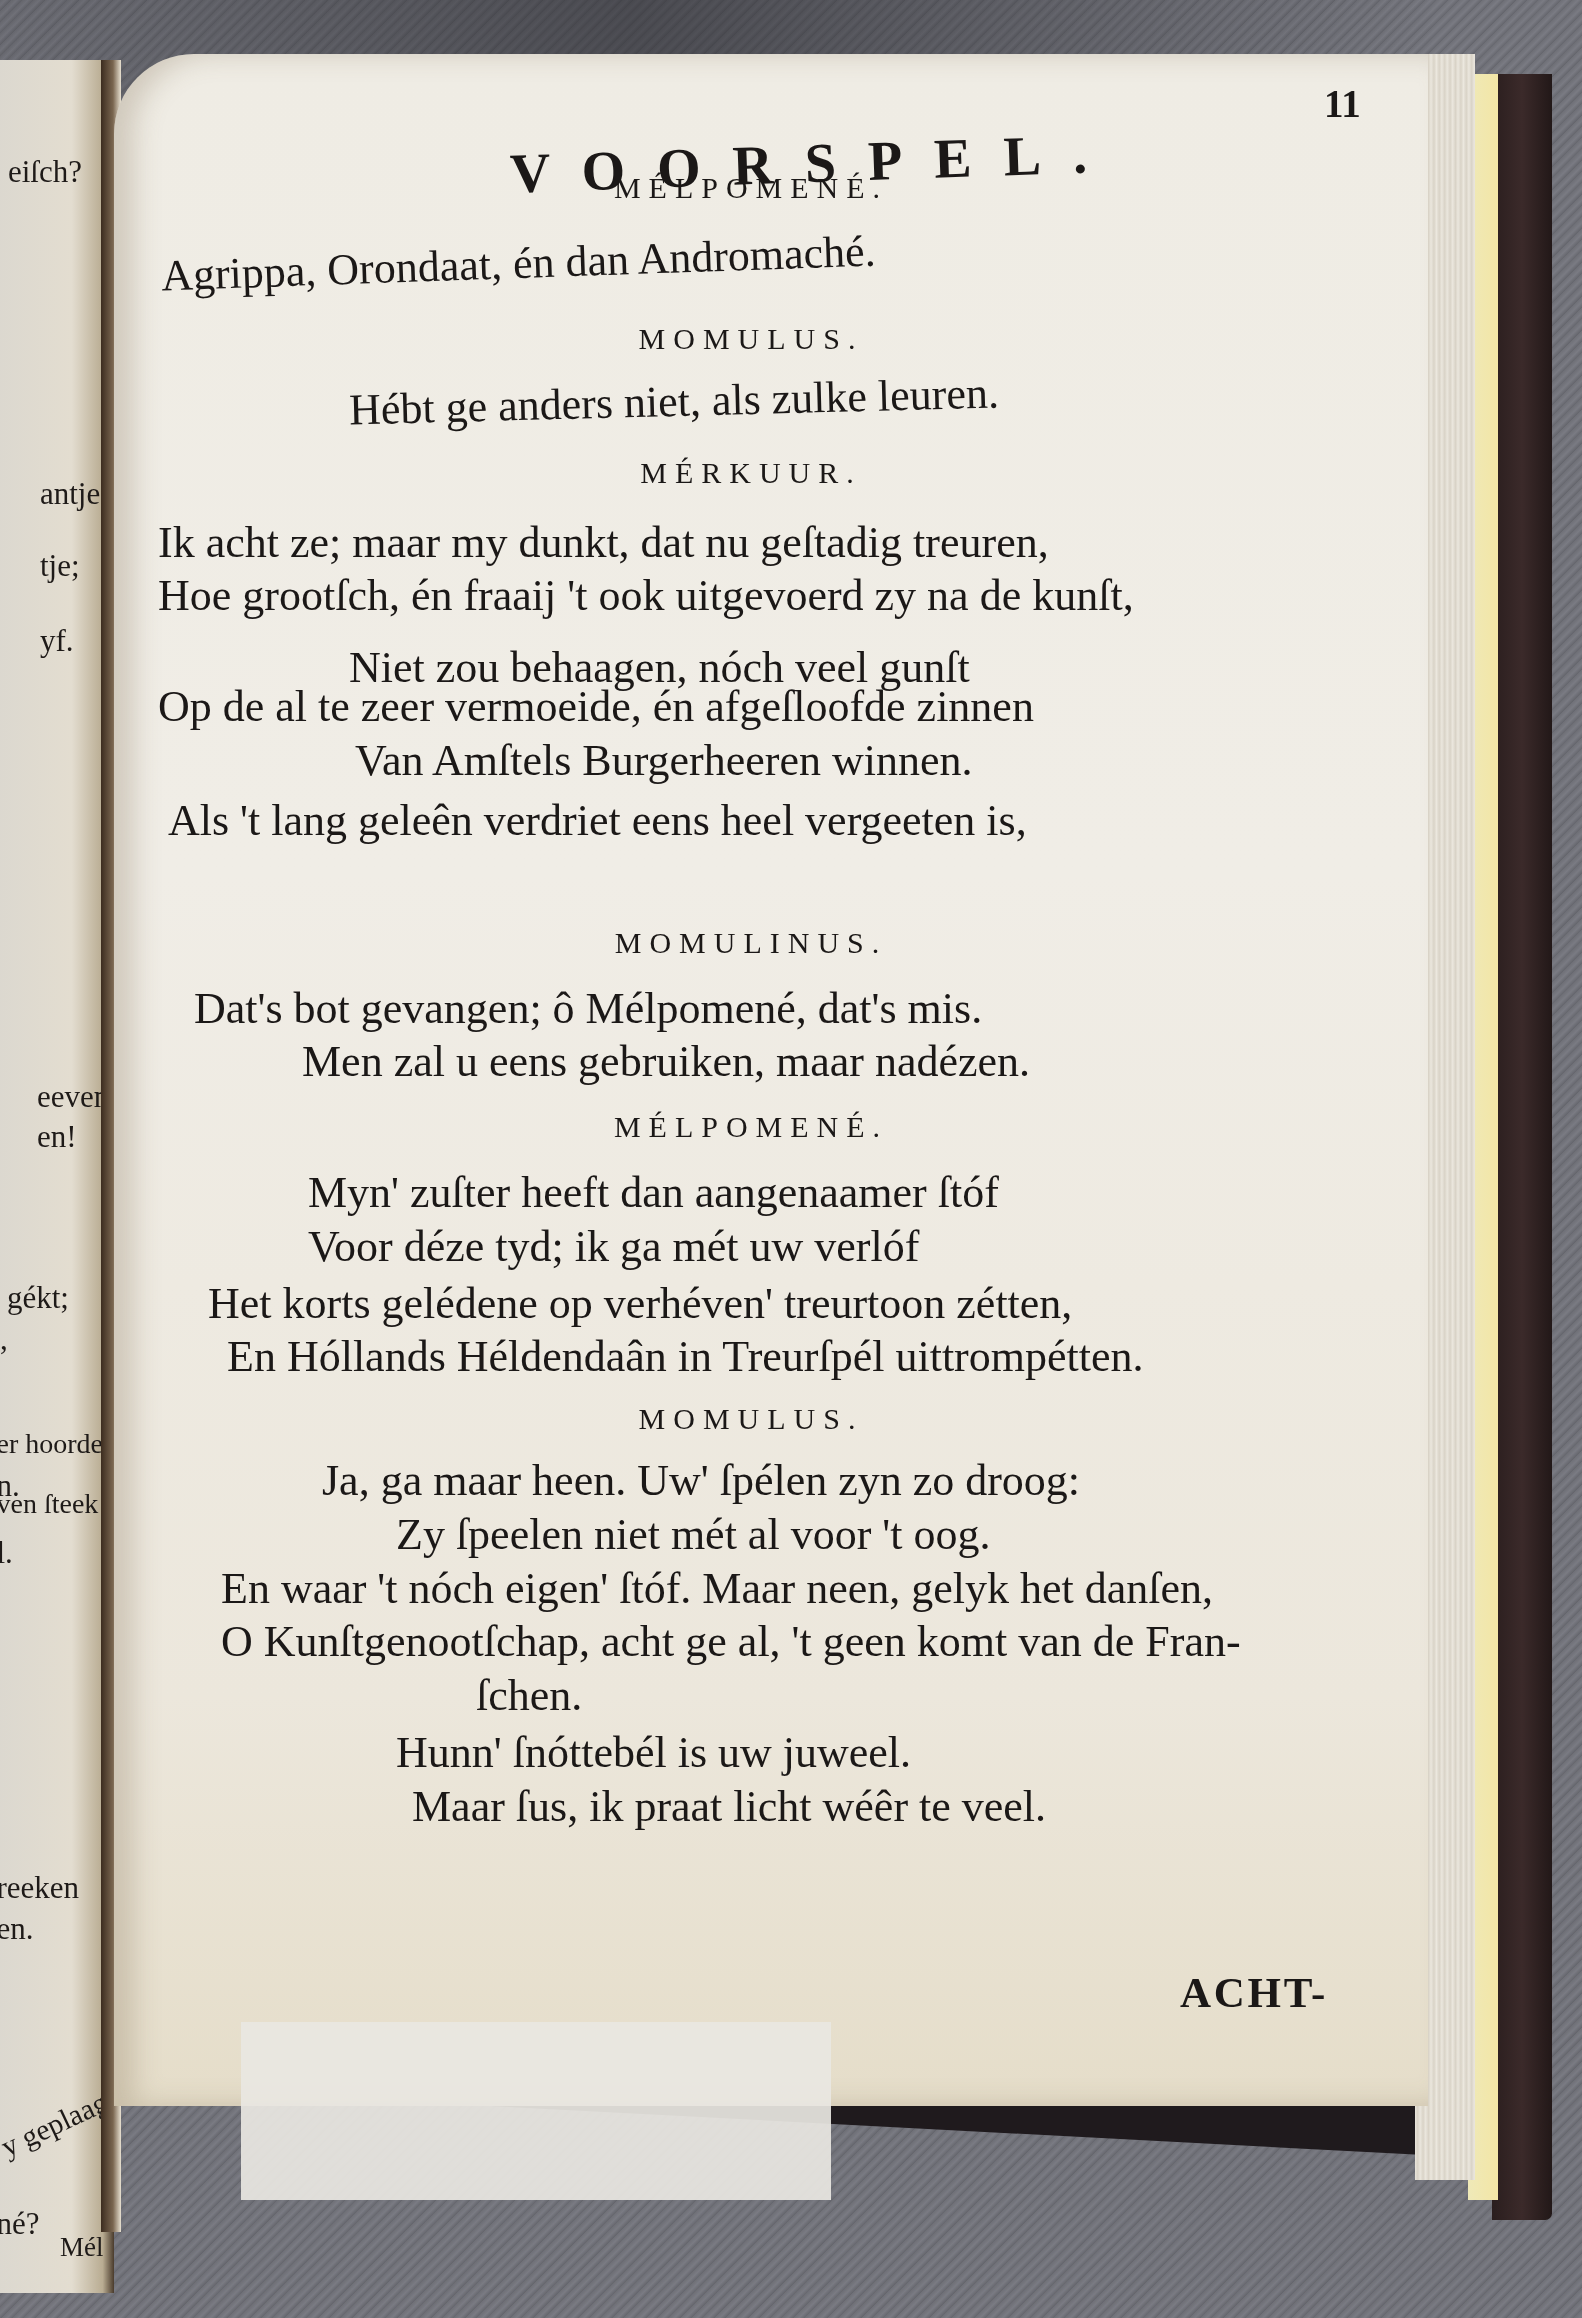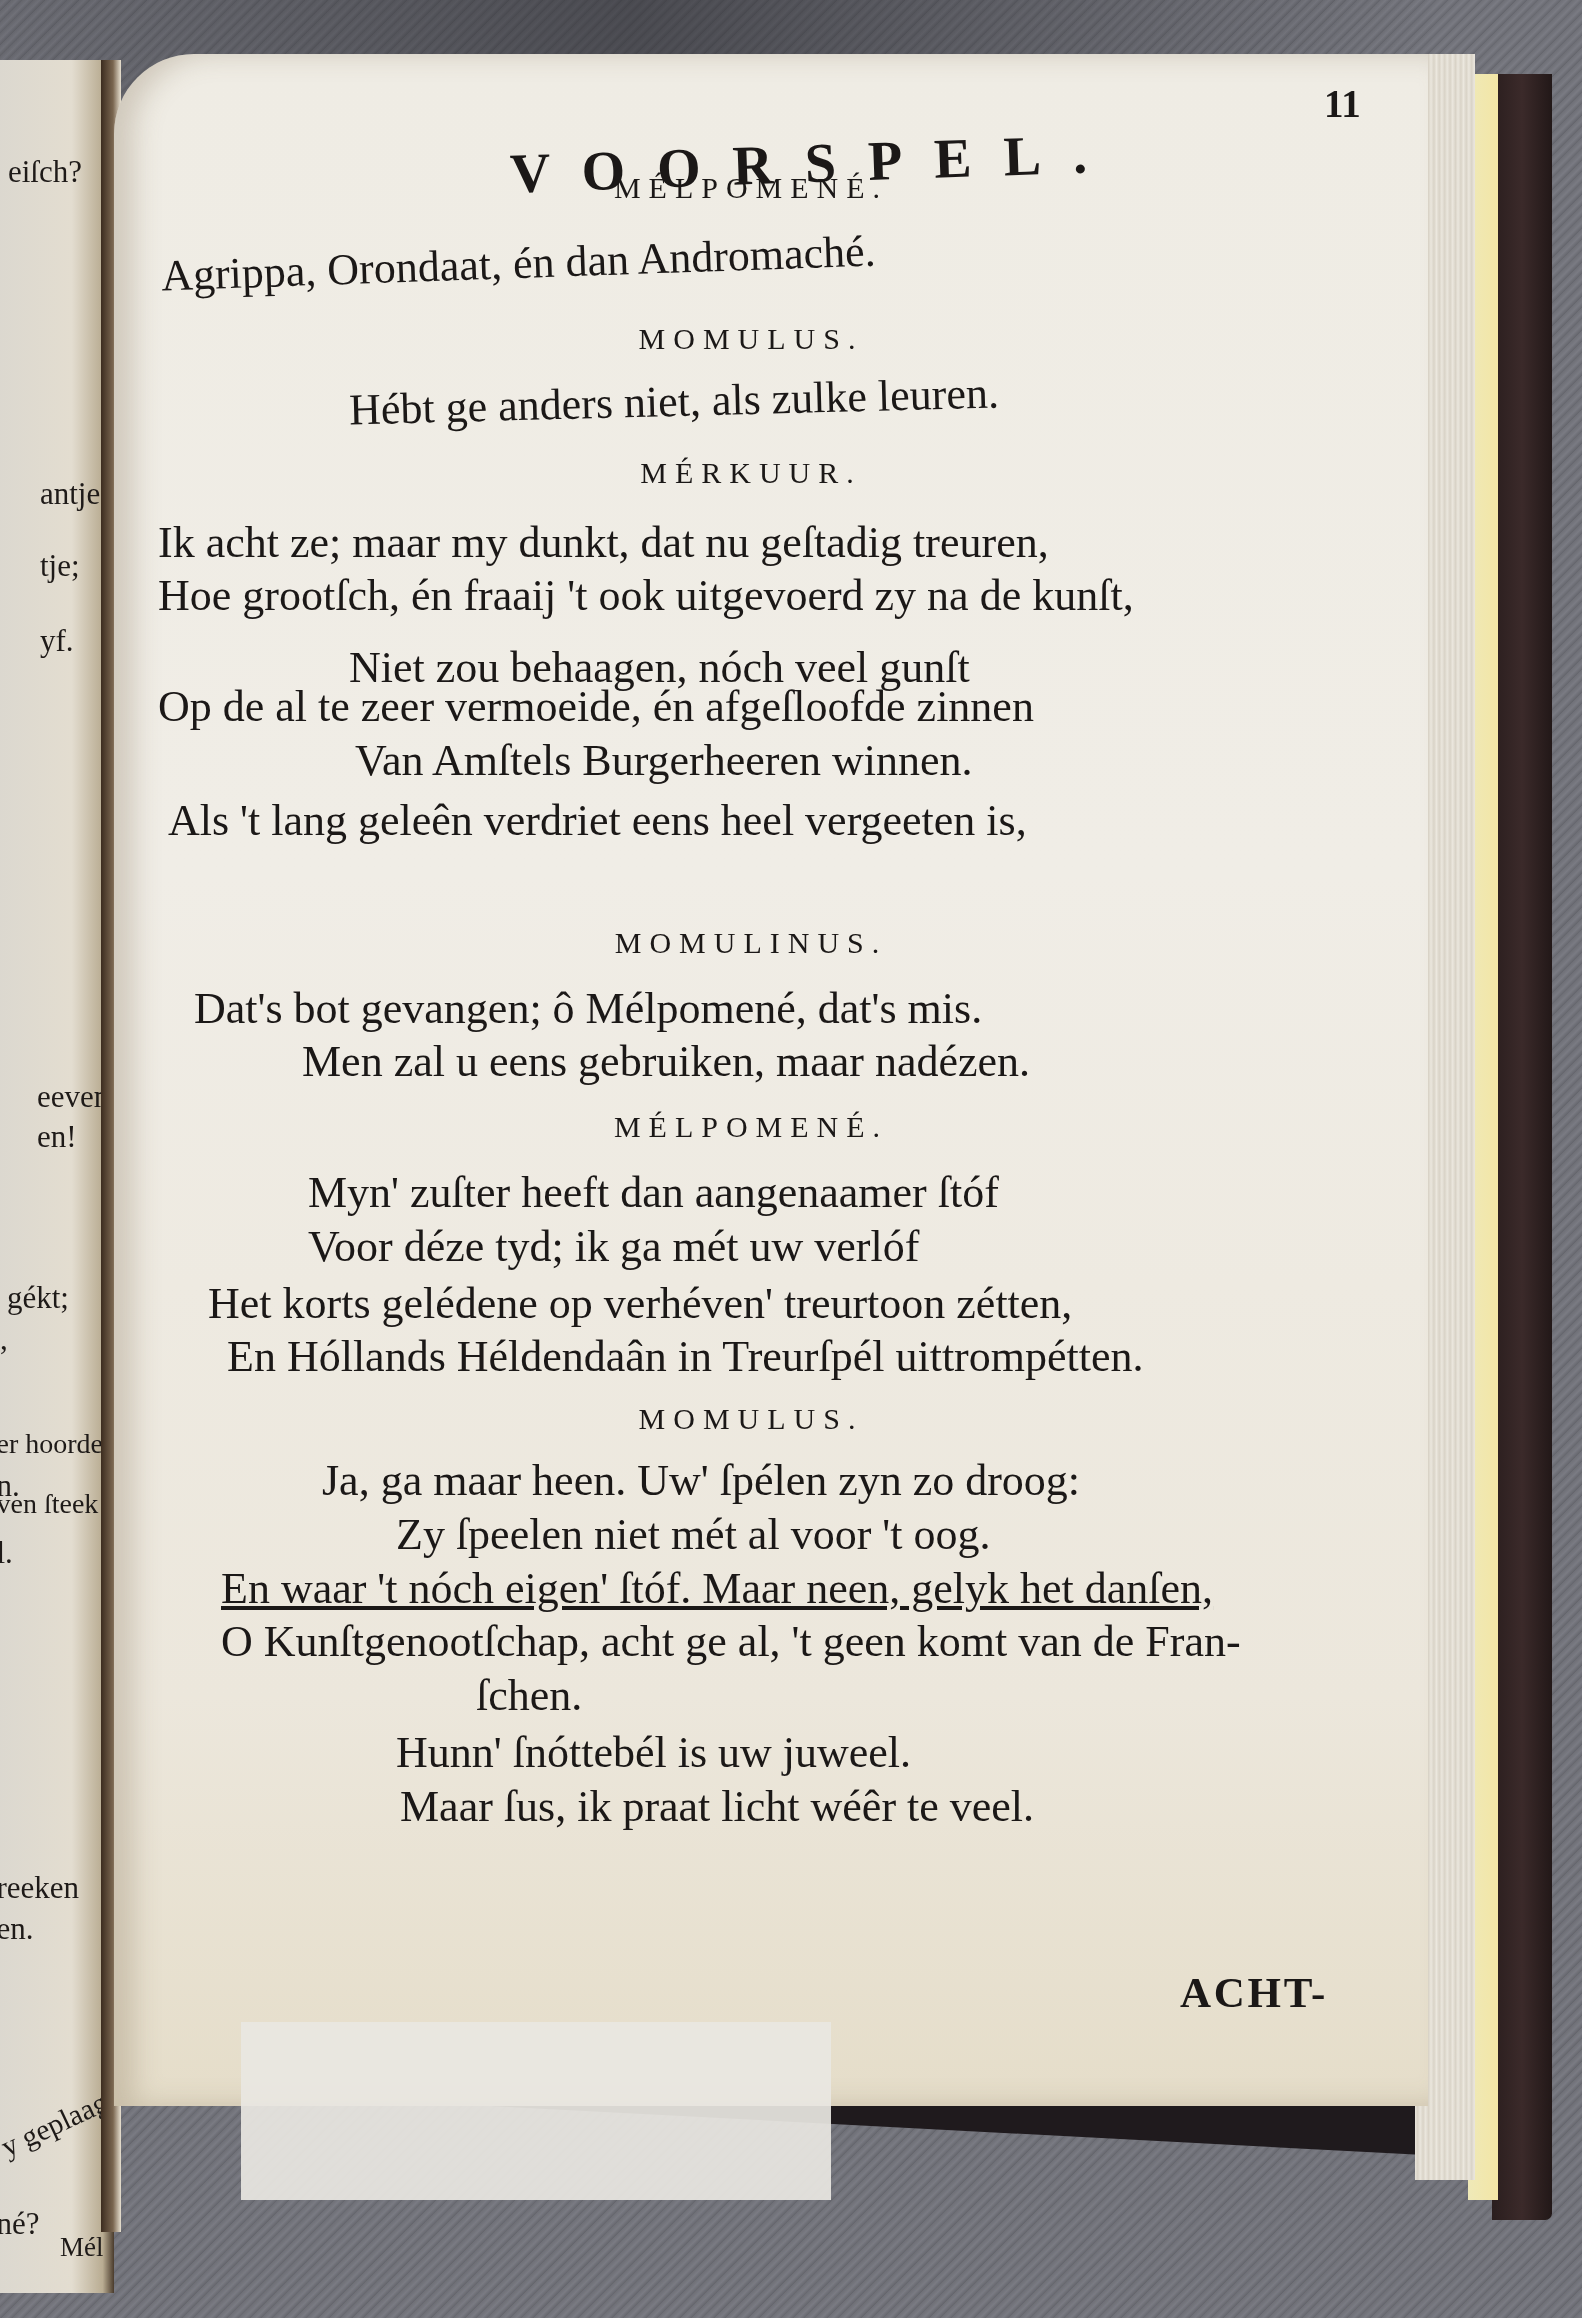--- a/index.html
+++ b/index.html
@@ -133,23 +133,23 @@
 
   <div class="page-text speaker" style="top:1056px;">MÉLPOMENÉ.</div>
   <div class="page-text verse" style="left:194px;top:1113px;">Myn' zuſter heeft dan aangenaamer ſtóf</div>
   <div class="page-text verse" style="left:194px;top:1167px;">Voor déze tyd; ik ga mét uw verlóf</div>
   <div class="page-text verse" style="left:94px;top:1224px;">Het korts gelédene op verhéven' treurtoon zétten,</div>
   <div class="page-text verse" style="left:94px;top:1277px;margin-left:19px;">En Hóllands Héldendaân in Treurſpél uittrompétten.</div>
 
   <div class="page-text speaker" style="top:1348px;">MOMULUS.</div>
   <div class="page-text verse" style="left:208px;top:1401px;">Ja, ga maar heen. Uw' ſpélen zyn zo droog:</div>
   <div class="page-text verse" style="left:282px;top:1455px;">Zy ſpeelen niet mét al voor 't oog.</div>
-  <div class="page-text verse" style="left:107px;top:1509px;text-decoration:underline;">En waar 't nóch eigen' ſtóf. Maar neen, gelyk het danſen,</div>
+  <div class="page-text verse" style="left:107px;top:1509px;">En waar 't nóch eigen' ſtóf. Maar neen, gelyk het danſen,</div>
   <div class="page-text verse" style="left:107px;top:1562px;">O Kunſtgenootſchap, acht ge al, 't geen komt van de Fran-</div>
   <div class="page-text verse" style="left:362px;top:1616px;">ſchen.</div>
   <div class="page-text verse" style="left:282px;top:1673px;">Hunn' ſnóttebél is uw juweel.</div>
-  <div class="page-text verse" style="left:286px;top:1727px;">Maar ſus, ik praat licht wéêr te veel.</div>
+  <div class="page-text verse" style="left:298px;top:1727px;">Maar ſus, ik praat licht wéêr te veel.</div>
 
   <div class="page-text catchword">ACHT-</div>
 </div>
 
 <div class="redact-box"></div>
 
 
 </body></html>

